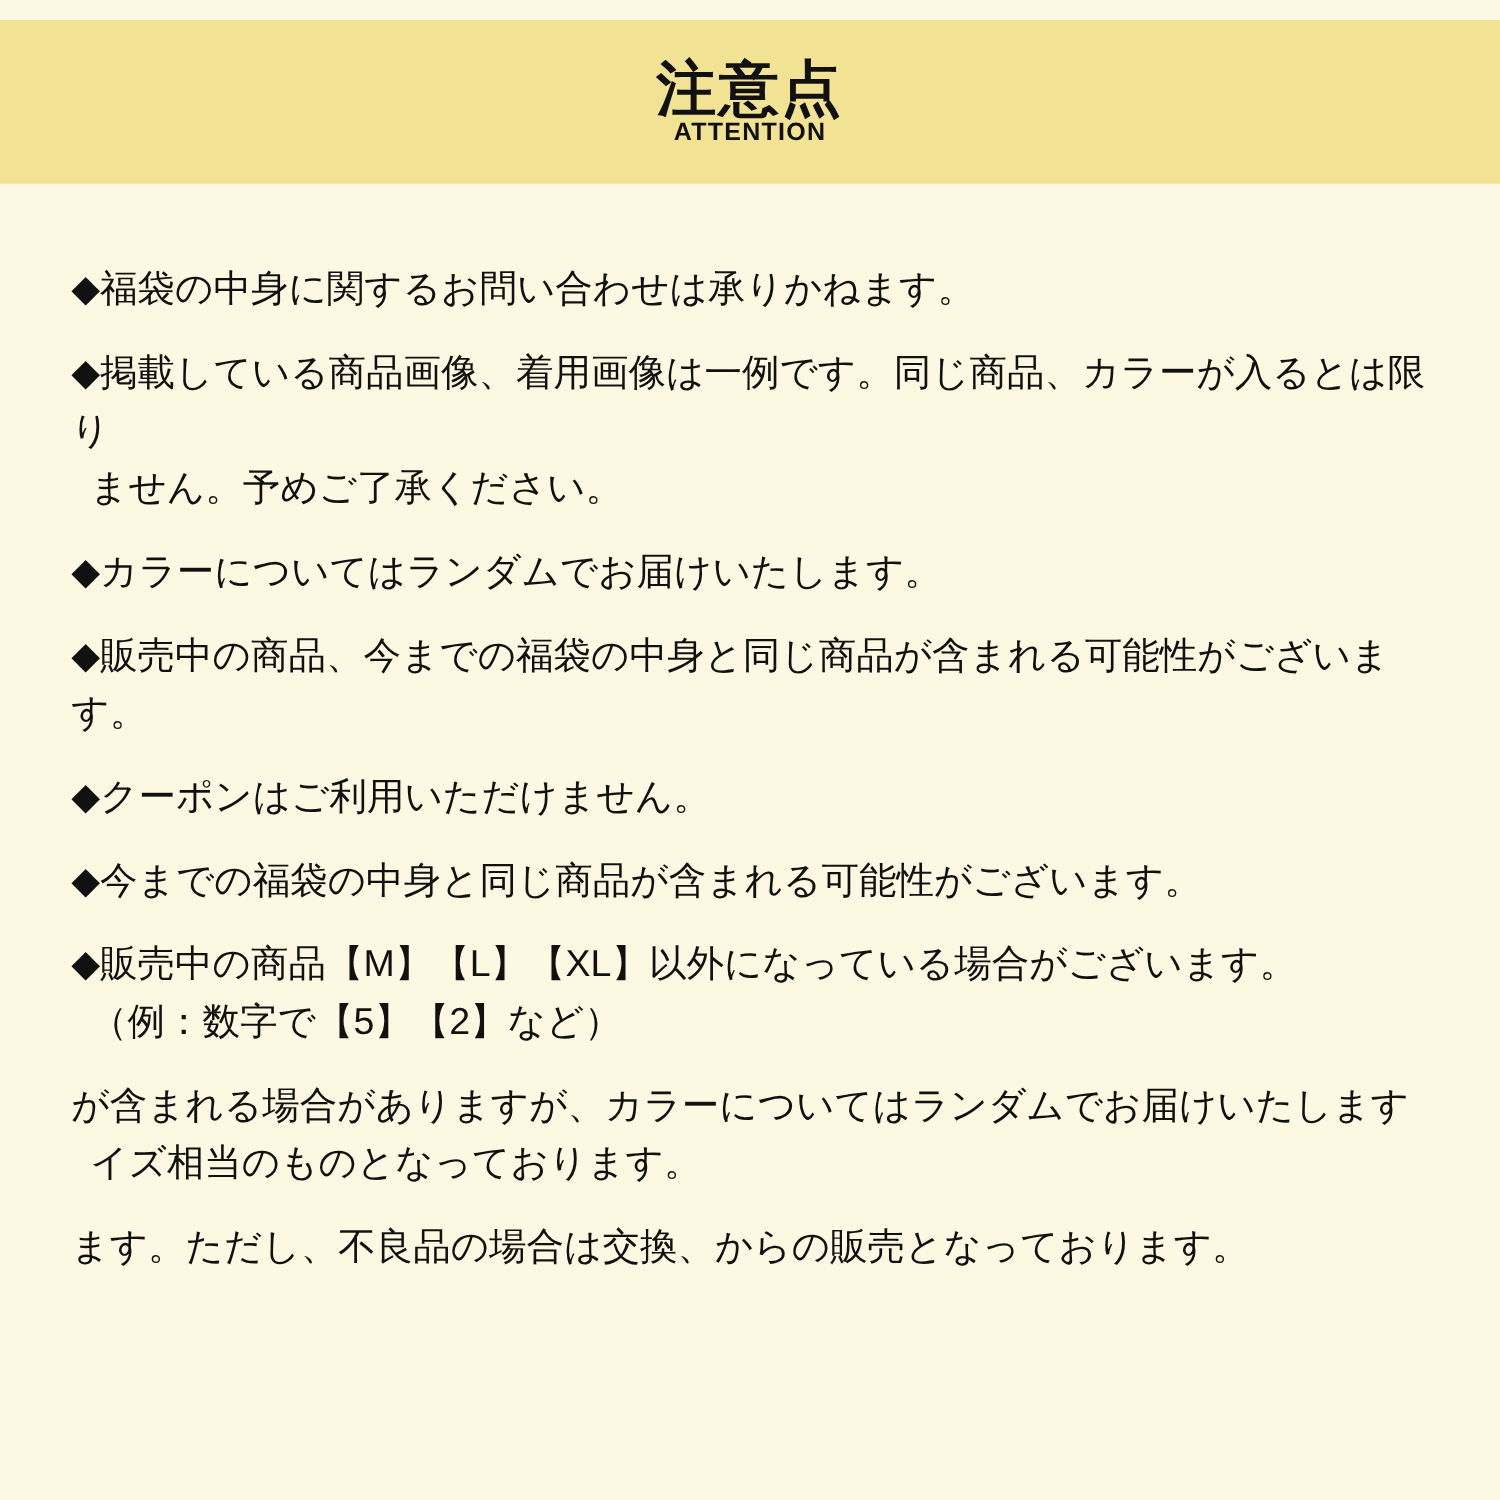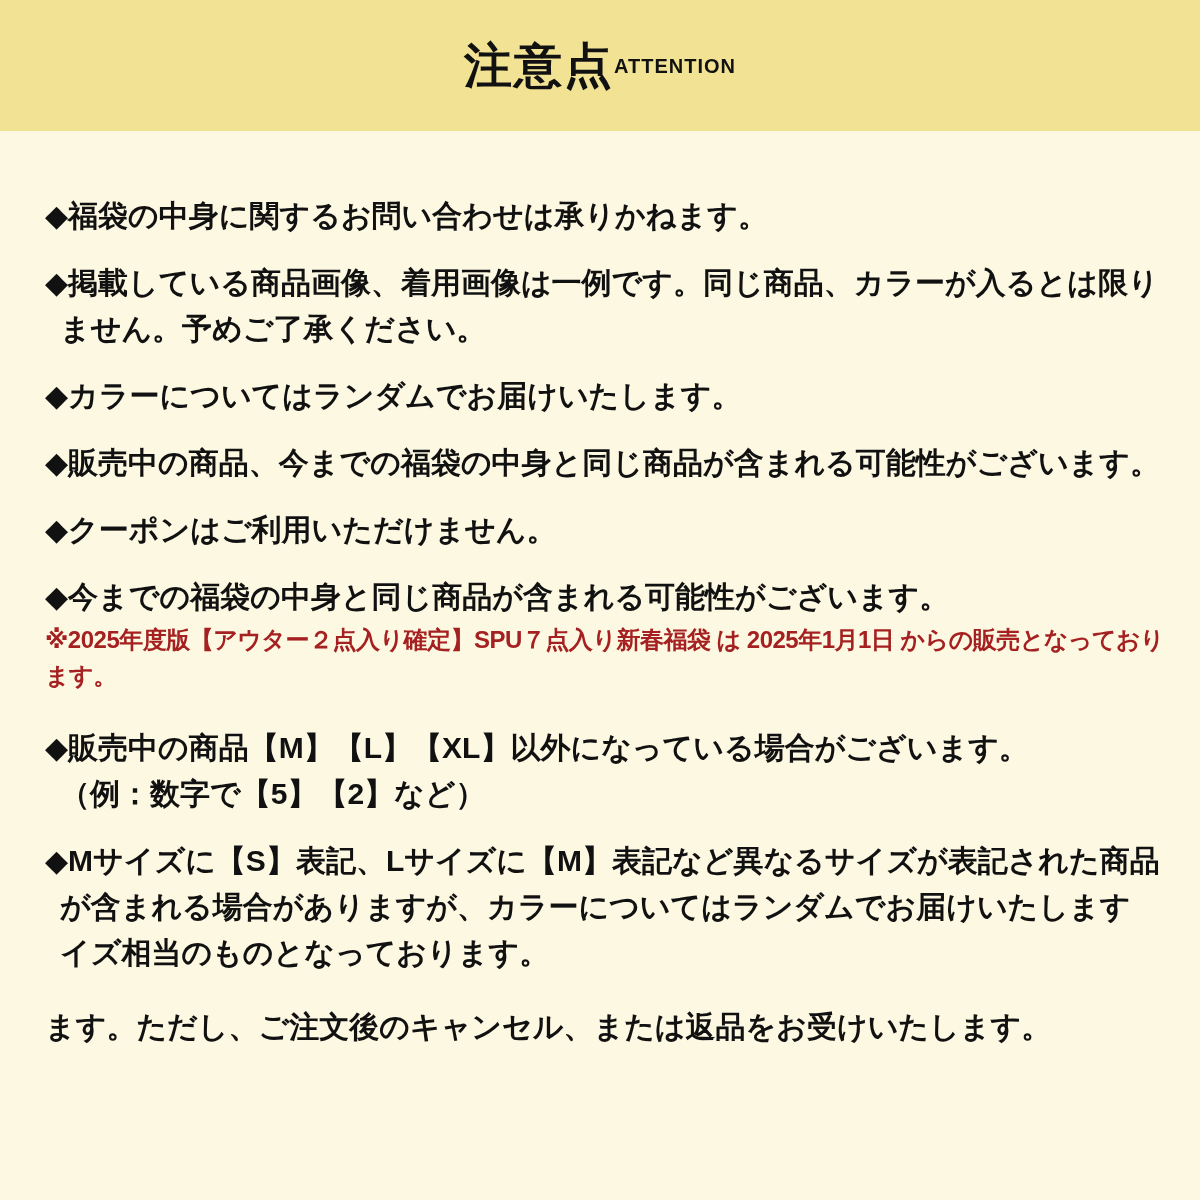--- a/index.html
+++ b/index.html
@@ -20,23 +20,24 @@
     height: 1200px;
     display: flex;
     flex-direction: column;
   }
   
   .banner {
     height: 131px;
     flex: 0 0 131px;
     background: var(--banner-bg, #f1e294);
     display: flex;
-    flex-direction: row;
+    flex-direction: column;
     align-items: center;
     justify-content: center;
+    margin-top: 16px;
   }
   .banner h1 {
     margin: 0;
     font-size: 48px;
     line-height: 1;
     letter-spacing: 2px;
     font-weight: 700;
   }
   .banner .sub {
     font-size: 20px;
@@ -44,25 +45,25 @@
     letter-spacing: 1px;
     font-weight: 700;
   }
   
   .content {
     flex: 1 1 auto;
     padding: 62px 30px 40px 45px;
     box-sizing: border-box;
   }
   p.note {
-    margin: 0 0 21px 0;
+    margin: 0 0 21px 12px;
     padding-left: 15px;
     font-size: 30px;
     line-height: 46px;
-    font-weight: 700;
+    font-weight: 400;
   }
   p.note .note-line {
     display: block;
   }
   p.note .note-line:first-child {
     margin-left: -15px;
   }
   
   .content p:nth-child(9),
   .content p:nth-child(10) {
@@ -99,29 +100,25 @@
       </p>
       <p class="note">
         <span class="note-line">◆販売中の商品、今までの福袋の中身と同じ商品が含まれる可能性がございます。</span>
       </p>
       <p class="note">
         <span class="note-line">◆クーポンはご利用いただけません。</span>
       </p>
       <p class="note">
         <span class="note-line">◆今までの福袋の中身と同じ商品が含まれる可能性がございます。</span>
       </p>
-      <p class="note warning">
-        <span class="note-line">※2025年度版【アウター２点入り確定】SPU７点入り新春福袋 は 2025年1月1日 からの販売となっております。</span>
-      </p>
       <p class="note">
         <span class="note-line">◆販売中の商品【M】【L】【XL】以外になっている場合がございます。</span>
         <span class="note-line">（例：数字で【5】【2】など）</span>
       </p>
       <p class="note">
-        <span class="note-line">◆Mサイズに【S】表記、Lサイズに【M】表記など異なるサイズが表記された商品</span>
         <span class="note-line">が含まれる場合がありますが、カラーについてはランダムでお届けいたします</span>
         <span class="note-line">イズ相当のものとなっております。</span>
       </p>
       <p class="note">
-        <span class="note-line">ます。ただし、ご注文後のキャンセル、または返品をお受けいたします。</span>
+        <span class="note-line">ます。ただし、不良品の場合は交換、からの販売となっております。</span>
       </p>
     </main>
 </div>
 
 </body></html>

